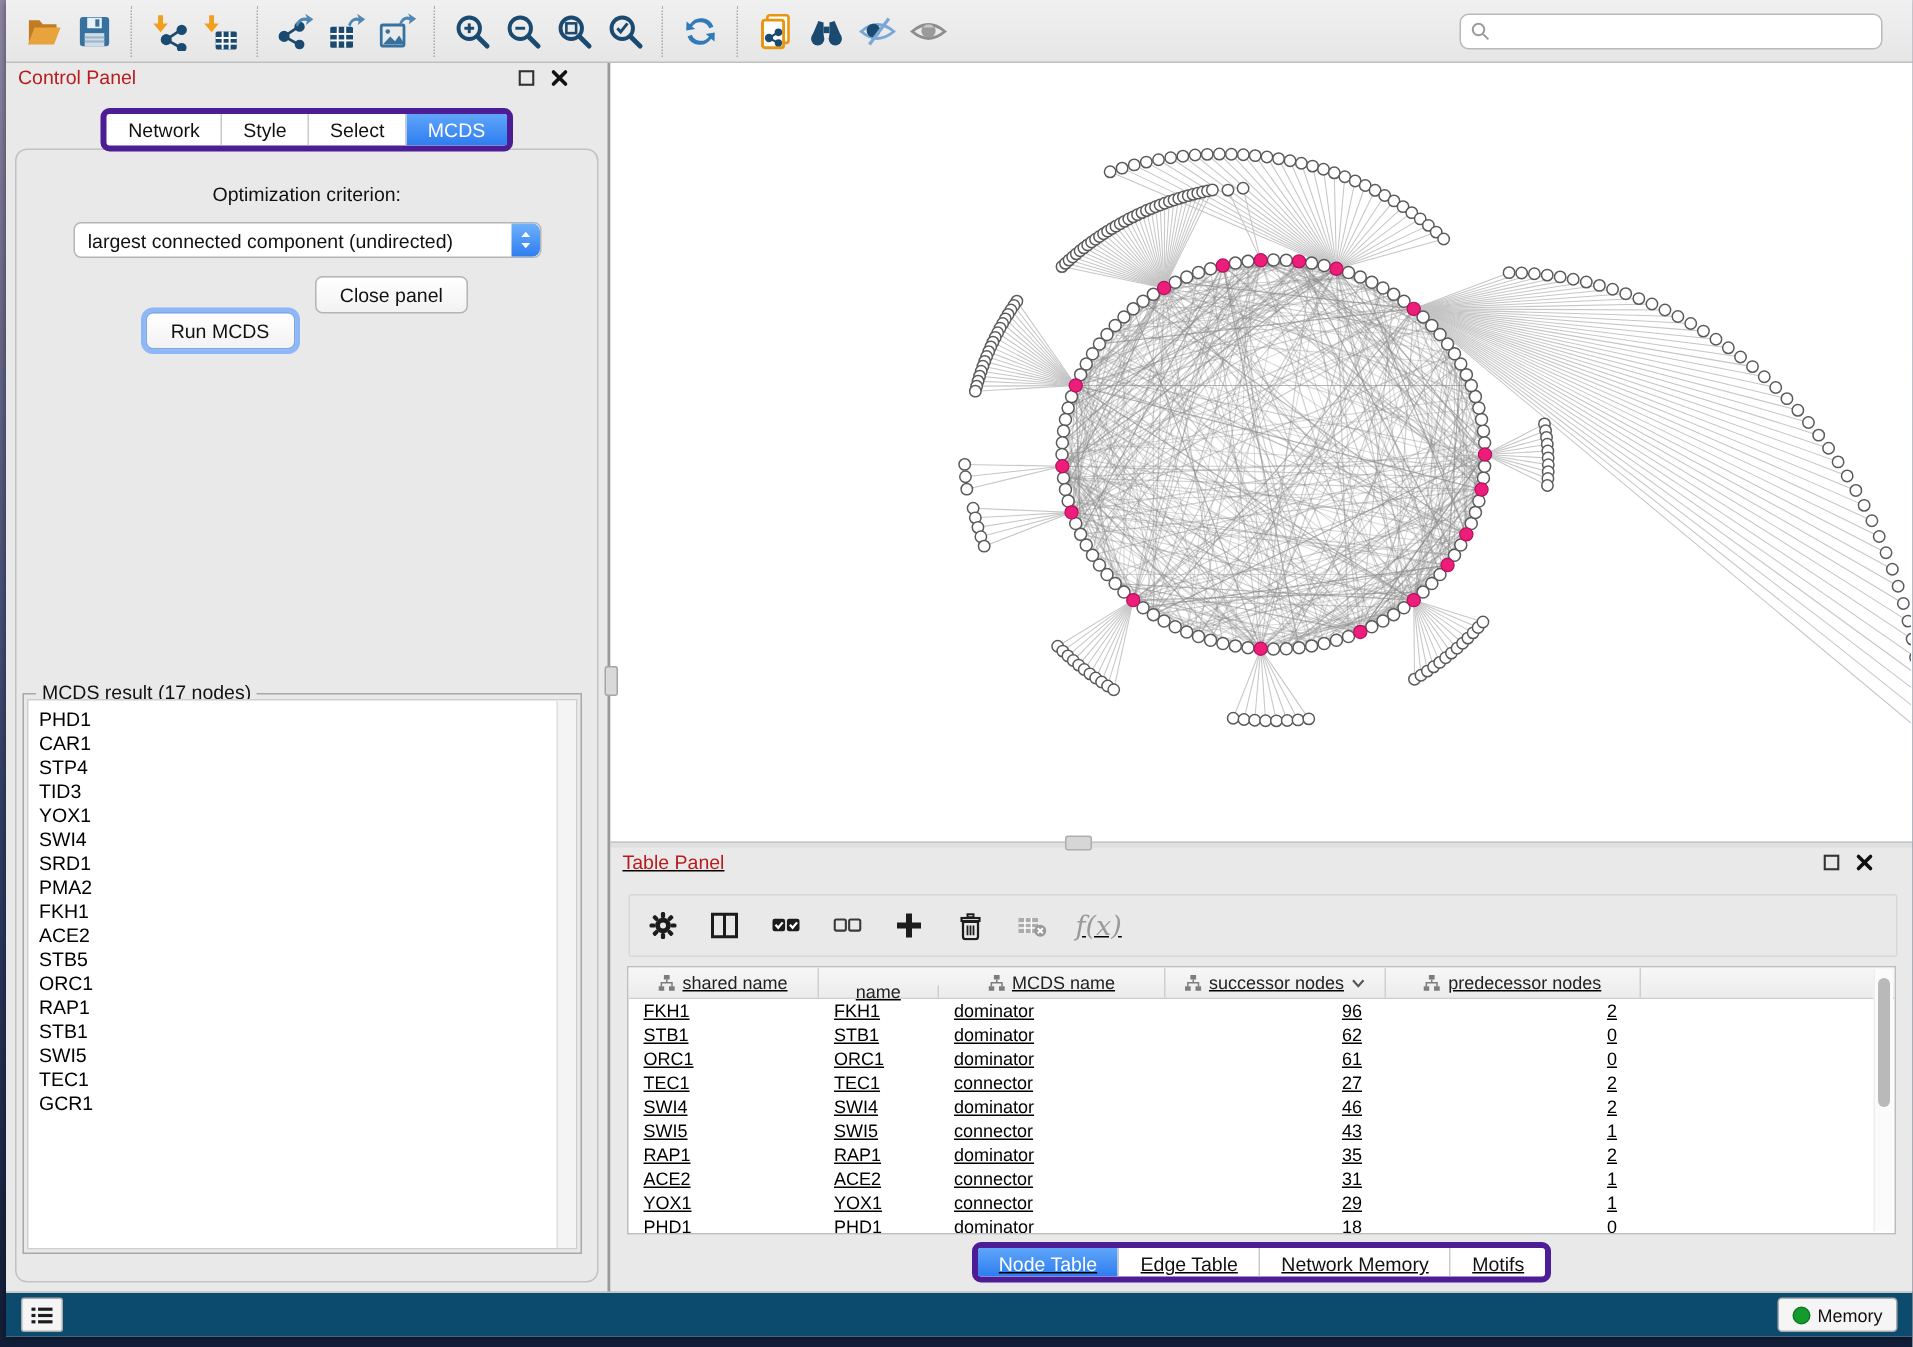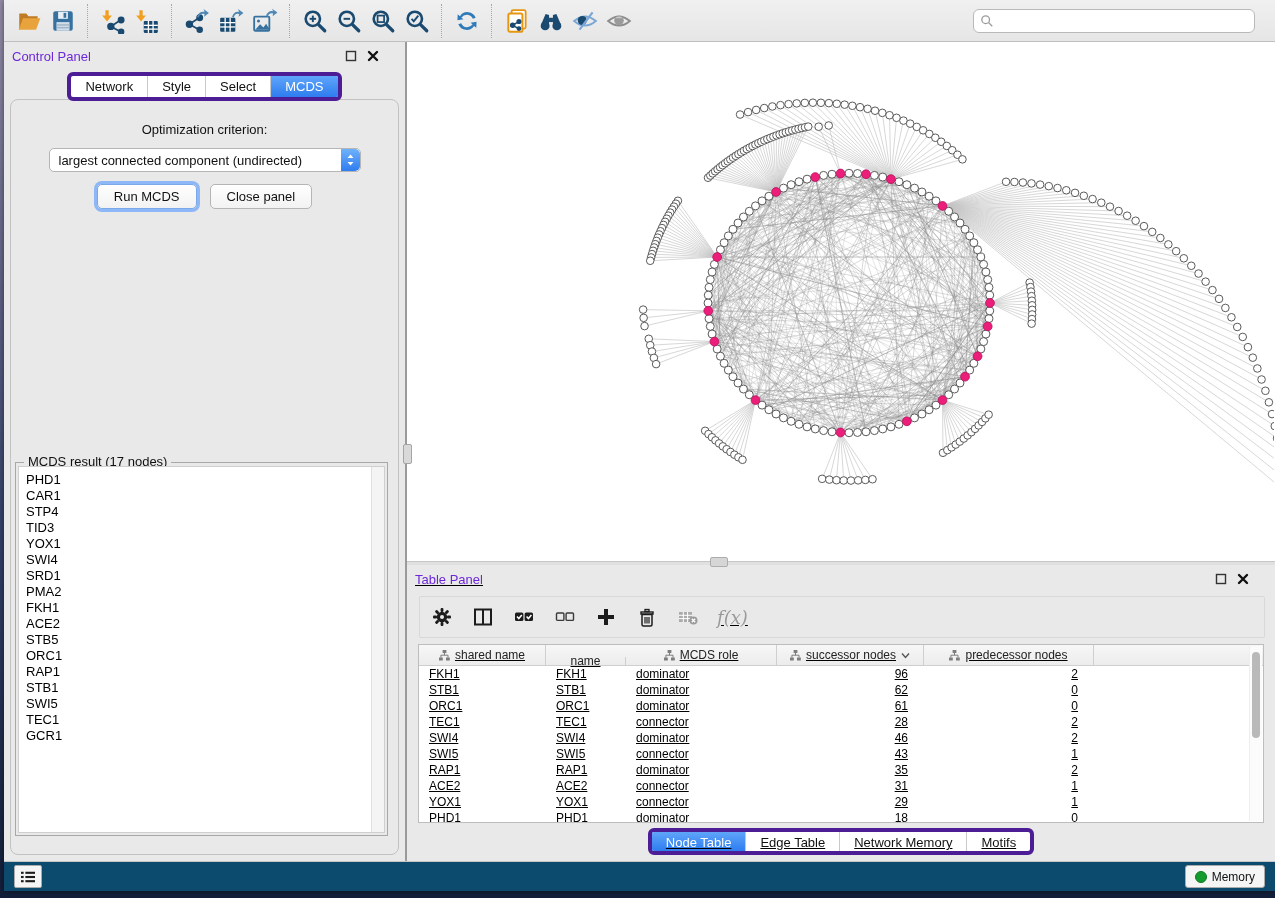--- a/index.html
+++ b/index.html
@@ -14,38 +14,38 @@
   .tbtn{width:34px;height:32px;display:flex;align-items:center;justify-content:center;border-radius:4px;cursor:default;}
   .tbtn svg{width:26px;height:26px;}
   .tsep{width:1px;height:34px;border-left:1px dotted #a8a8a8;margin:0 7px;}
   .searchbox{margin-left:auto;margin-right:12px;width:268px;height:22px;background:#fff;border:1px solid #b9b9b9;border-radius:6px;display:flex;align-items:center;padding:0 6px;}
   .searchbox svg{width:14px;height:14px;flex:0 0 auto;}
   .searchbox input{border:none;outline:none;flex:1;font-size:12px;margin-left:4px;background:transparent;}
   
   .main{flex:1;display:flex;min-height:0;}
   
   .cpanel{width:401px;flex:0 0 auto;background:#e9e9e9;border-right:2px solid #9a9a9a;display:flex;flex-direction:column;position:relative;}
-  .panel-head{height:24px;display:flex;align-items:center;padding:2px 24px 0 8px;font-size:13px;color:#6d28d9;}
+  .panel-head{height:24px;display:flex;padding:2px 24px 0 8px;font-size:13px;color:#b91c1c;}
   .panel-head .ph-title{flex:1;}
   .ph-ic{width:16px;height:16px;display:flex;align-items:center;justify-content:center;margin-left:6px;}
   .segbar{display:flex;justify-content:center;margin-top:4px;z-index:2;position:relative;}
   .segwrap{display:flex;background:#fff;border:4px solid #4c1d95;border-radius:6px;overflow:hidden;height:21px;}
   .seg{padding:0 14px;font-size:13px;line-height:21px;color:#111;border-left:1px solid #c9c9c9;cursor:default;}
   .seg:first-child{border-left:none;}
   .seg.active{background:linear-gradient(#5fa5f9,#2e7df0);color:#fff;}
   .cp-body{flex:1;margin:-2px 6px 6px 6px;border:1px solid #c2c2c2;border-radius:8px;background:#e9e9e9;display:flex;flex-direction:column;padding-top:22px;min-height:0;}
   .opt-label{text-align:center;font-size:13px;color:#111;}
   .sel-row{display:flex;justify-content:center;margin-top:11px;}
   .mac-select{width:310px;height:22px;background:#fff;border:1px solid #b5b5b5;border-radius:5px;display:flex;align-items:center;position:relative;}
   .mac-select .sel-text{flex:1;font-size:13px;padding-left:9px;color:#111;white-space:nowrap;}
   .mac-select .stepper{width:19px;height:22px;border-radius:0 5px 5px 0;background:linear-gradient(#6eb1fb,#2f7df0);display:flex;flex-direction:column;align-items:center;justify-content:center;color:#fff;}
   .stepper svg{width:11px;height:18px;}
   .btn-row{display:flex;justify-content:center;gap:13px;margin-top:12px;}
   .mac-btn{height:23px;padding:0 16px;background:linear-gradient(#ffffff,#f2f2f2);border:1px solid #b5b5b5;border-radius:5px;font-size:13px;color:#111;display:flex;align-items:center;cursor:default;}
-  .mac-btn.focused{box-shadow:0 0 0 3px rgba(110,165,250,.75);border-color:#7aa8e8;}
+  .mac-btn.focused{box-shadow:0 0 0 3px rgba(110,165,250,.75);border-color:#7aa8e8;margin-top:24px;}
   .cp-spacer{flex:1;}
   .groupbox{margin:0 10px 18px 4px;border:1px solid #a8a8a8;position:relative;height:372px;flex:0 0 auto;}
   .groupbox .gb-title{position:absolute;top:-9px;left:8px;background:#e9e9e9;padding:0 4px;font-size:13px;color:#111;}
   .gb-list{position:absolute;left:2px;right:2px;top:3px;bottom:2px;background:#fff;border:1px solid #cfcfcf;overflow:hidden;}
   .gb-items{position:absolute;left:0;top:0;right:13px;bottom:0;padding:5px 0 0 7px;font-size:13px;line-height:16px;color:#000;}
   .gb-scroll{position:absolute;right:0;top:0;bottom:0;width:12px;background:#f4f4f4;border-left:1px solid #e0e0e0;}
   
   .rside{flex:1;display:flex;flex-direction:column;min-width:0;position:relative;}
   .netwin{height:519px;flex:0 0 auto;display:flex;flex-direction:column;min-height:0;}
   .net-titlebar{height:18px;background:linear-gradient(#f4f4f4,#dedede);border-bottom:1px solid #b3b3b3;display:flex;align-items:center;position:relative;flex:0 0 auto;}
@@ -1378,21 +1378,21 @@
                 <svg width="11" height="11" viewBox="0 0 11 11">
                   <g fill="#7d7d7d">
                     <rect x="3.6" y="0" width="3.8" height="3"></rect>
                     <rect x="0" y="7.5" width="3.8" height="3"></rect>
                     <rect x="7" y="7.5" width="3.8" height="3"></rect>
                   </g>
                   <g stroke="#7d7d7d" stroke-width="1" fill="none">
                     <path d="M5.5 3 v2.2 M1.9 7.5 V5.2 H9 V7.5"></path>
                   </g>
                 </svg>
-                <span>MCDS role</span>
+                <span>MCDS name</span>
               </div>
               <div class="th" style="width: 147px;">
                 <svg width="11" height="11" viewBox="0 0 11 11">
                   <g fill="#7d7d7d">
                     <rect x="3.6" y="0" width="3.8" height="3"></rect>
                     <rect x="0" y="7.5" width="3.8" height="3"></rect>
                     <rect x="7" y="7.5" width="3.8" height="3"></rect>
                   </g>
                   <g stroke="#7d7d7d" stroke-width="1" fill="none">
                     <path d="M5.5 3 v2.2 M1.9 7.5 V5.2 H9 V7.5"></path>
@@ -1436,21 +1436,21 @@
                 <div class="td" style="width: 127px; padding: 0px 0px 0px 10px;">ORC1</div>
                 <div class="td" style="width: 80px; padding: 0px 0px 0px 10px;">ORC1</div>
                 <div class="td" style="width: 151px; padding: 0px 0px 0px 10px;">dominator</div>
                 <div class="td num" style="width: 147px; padding: 0px 16px 0px 0px;">61</div>
                 <div class="td num" style="width: 170px; padding: 0px 16px 0px 0px;">0</div>
               </div>
               <div class="trow">
                 <div class="td" style="width: 127px; padding: 0px 0px 0px 10px;">TEC1</div>
                 <div class="td" style="width: 80px; padding: 0px 0px 0px 10px;">TEC1</div>
                 <div class="td" style="width: 151px; padding: 0px 0px 0px 10px;">connector</div>
-                <div class="td num" style="width: 147px; padding: 0px 16px 0px 0px;">28</div>
+                <div class="td num" style="width: 147px; padding: 0px 16px 0px 0px;">27</div>
                 <div class="td num" style="width: 170px; padding: 0px 16px 0px 0px;">2</div>
               </div>
               <div class="trow">
                 <div class="td" style="width: 127px; padding: 0px 0px 0px 10px;">SWI4</div>
                 <div class="td" style="width: 80px; padding: 0px 0px 0px 10px;">SWI4</div>
                 <div class="td" style="width: 151px; padding: 0px 0px 0px 10px;">dominator</div>
                 <div class="td num" style="width: 147px; padding: 0px 16px 0px 0px;">46</div>
                 <div class="td num" style="width: 170px; padding: 0px 16px 0px 0px;">2</div>
               </div>
               <div class="trow">

